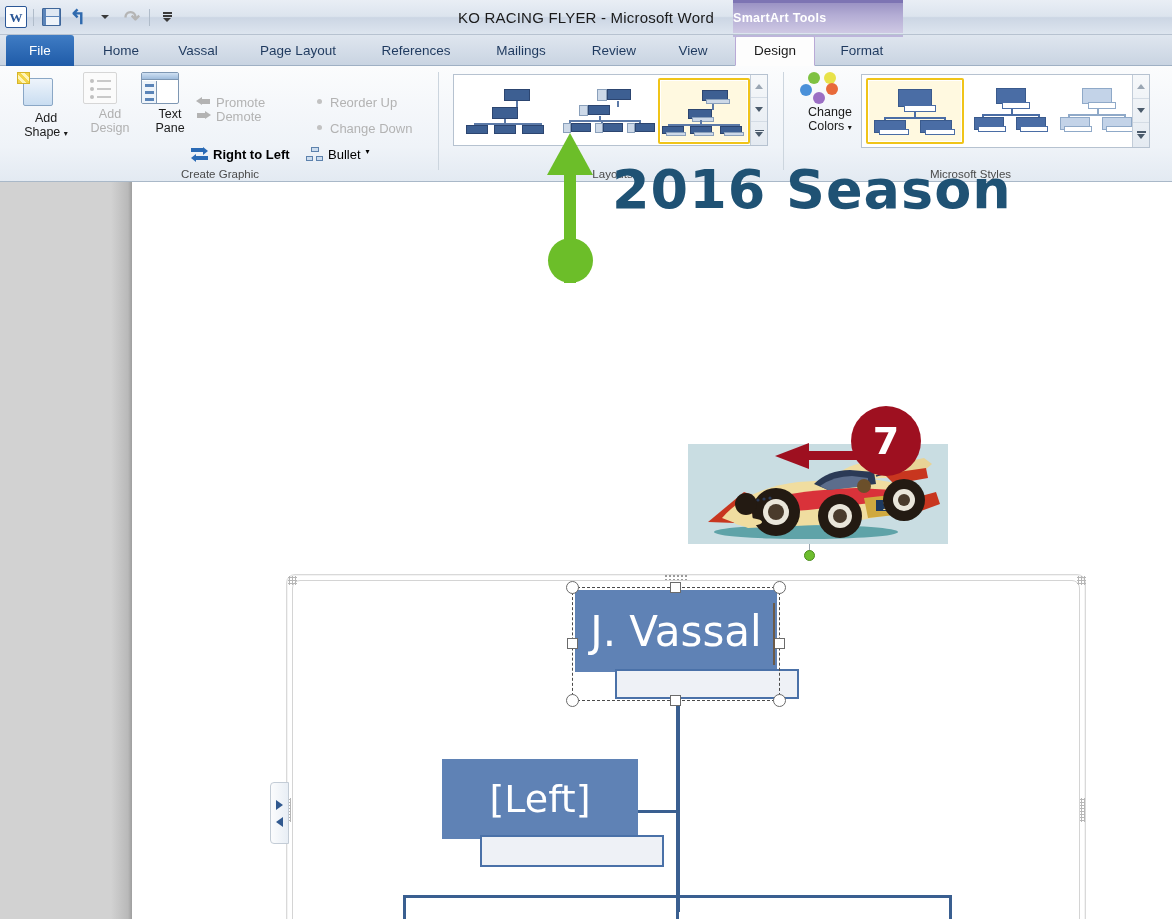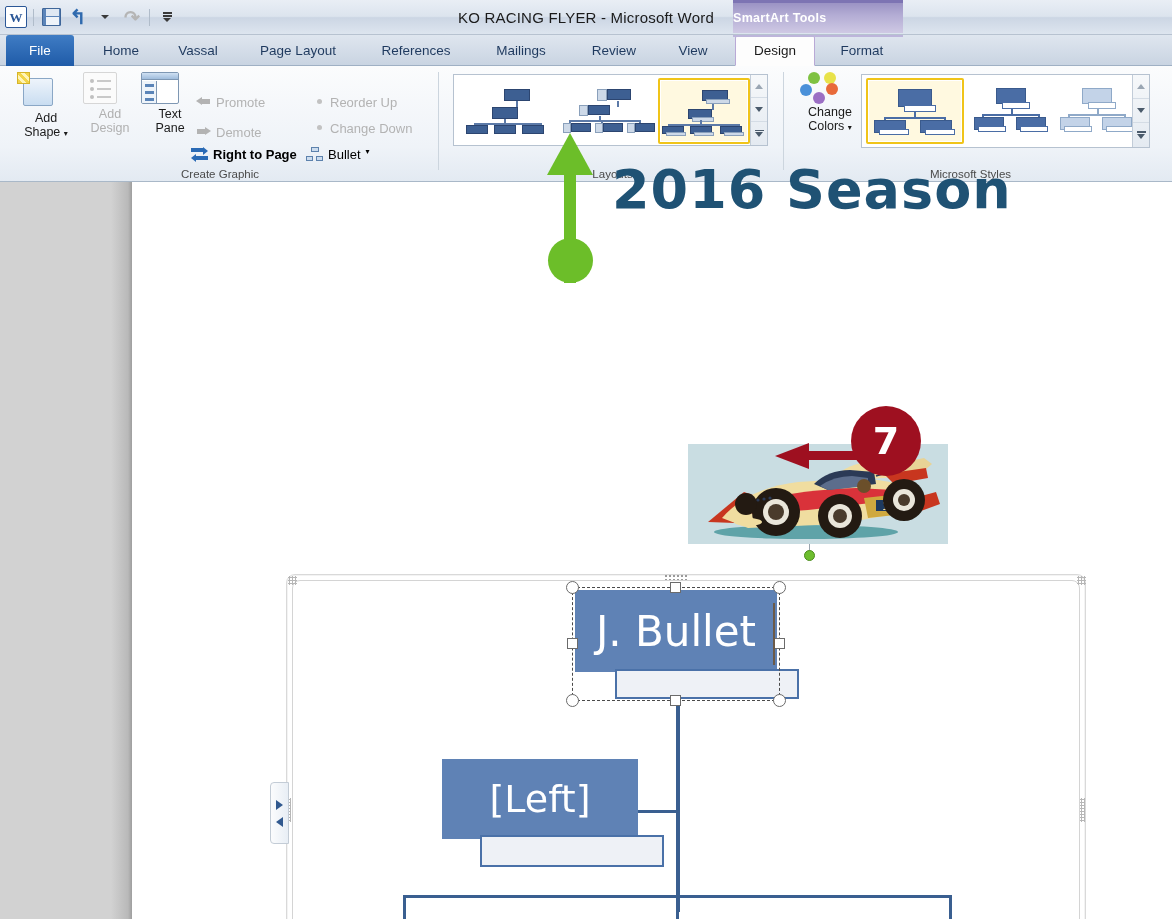--- a/index.html
+++ b/index.html
@@ -300,32 +300,32 @@
       <div class="lbl">
         <span>Text</span><br>
         <span>Pane</span>
       </div>
     </div>
 
     <div class="smallcmd dim" style="left:196px;top:10px">
       <span class="arrL"></span>
       <span>Promote</span>
     </div>
-    <div class="smallcmd dim" style="left:196px;top:40px">
+    <div class="smallcmd dim" style="left:196px;top:24px">
       <span class="arrR"></span>
       <span>Demote</span>
     </div>
     <div class="smallcmd" style="left:191px;top:62px">
       <span class="rtl-ico">
         <span class="a1"></span>
           <span class="t1"></span>
           <span class="a2"></span>
           <span class="t2"></span>
       </span>
-      <b style="font-size:13px;font-weight:bold">Right to Page</b>
+      <b style="font-size:13px;font-weight:bold">Right to Left</b>
     </div>
 
     <div class="smallcmd dim" style="left:313px;top:10px">
       <span class="dotico">
           <i></i>
         </span>
       <span>Reorder Up</span>
     </div>
     <div class="smallcmd dim" style="left:313px;top:36px">
       <span class="dotico">
@@ -578,21 +578,21 @@
 
   <div class="conn" style="left:676px;top:519px;width:4px;height:211px"></div>
   <div class="conn" style="left:638px;top:628px;width:42px;height:3px"></div>
   <div class="conn" style="left:403px;top:713px;width:549px;height:3px"></div>
   <div class="conn" style="left:403px;top:713px;width:3px;height:34px"></div>
   <div class="conn" style="left:676px;top:713px;width:3px;height:34px"></div>
   <div class="conn" style="left:949px;top:713px;width:3px;height:34px"></div>
 
   <div class="node" style="left:575px;top:408px;width:202px;height:82px">
     <div class="fill" style="width:202px;height:82px"></div>
-    <div class="label" style="font-size:42px">J. Bullet</div>
+    <div class="label" style="font-size:42px">J. Vassal</div>
   </div>
   <div class="node">
     <div class="shelf" style="left:615px;top:487px;width:184px;height:30px"></div>
   </div>
 
   <div class="node" style="left:442px;top:577px;width:196px;height:80px">
     <div class="fill" style="width:196px;height:80px"></div>
     <div class="label">[Left]</div>
   </div>
   <div class="node">

